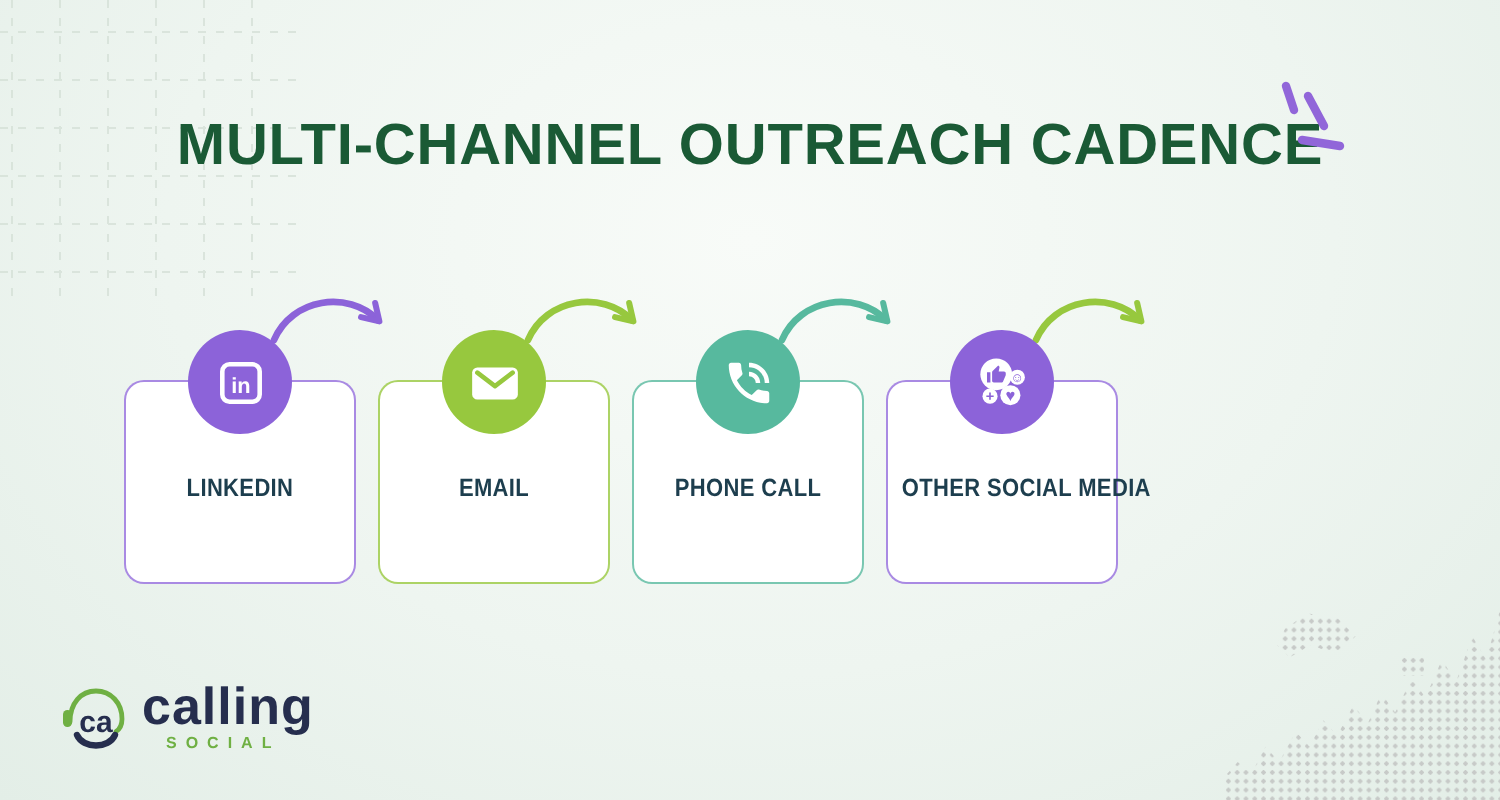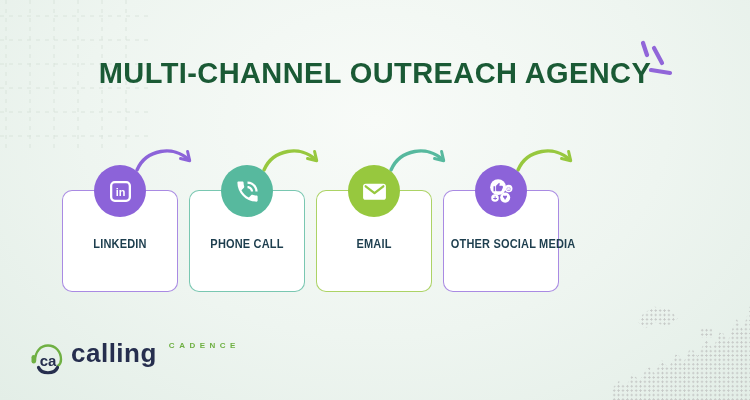--- a/index.html
+++ b/index.html
@@ -45,21 +45,21 @@
     position: absolute; top: 46px; left: 0; width: 100%;
     text-align: center; font-size: 12.5px; font-weight: bold;
     color: #1d3e4e; letter-spacing: .2px; white-space: nowrap;
     transform: scaleX(.88);
   }
 
   .arrows-layer { position: absolute; left: 0; top: 0; pointer-events: none; }
 
   
   .logo { position: absolute; left: 30px; bottom: 22px; display: flex; gap: 5px; }
-  .logo-texts { display: flex; flex-direction: row; }
+  .logo-texts { display: flex; flex-direction: column; }
   .logo-title { font-size: 26px; font-weight: bold; color: #262e4e; line-height: 1; letter-spacing: .5px; }
   .logo-subtitle { font-size: 8px; font-weight: bold; color: #6fb043; letter-spacing: 4.5px; margin-top: 1px; padding-left: 12px; }
 
   
   .dots { position: absolute; background-image: radial-gradient(#c7cac8 1px, transparent 1.15px); background-size: 4.4px 4.4px; }
   .dots-main {
     right: 0; bottom: 0; width: 138px; height: 95px;
     clip-path: polygon(0 100%, 0 88%, 5% 80%, 10% 86%, 15% 72%, 20% 80%, 26% 64%, 31% 72%, 36% 58%, 41% 66%, 47% 50%, 52% 60%, 57% 44%, 62% 54%, 68% 36%, 73% 46%, 79% 26%, 84% 38%, 90% 14%, 95% 26%, 100% 0%, 100% 100%);
   }
   .dots-blob {
@@ -83,21 +83,21 @@
         <line x1="126" y1="0" x2="126" y2="150"></line>
       <line x1="0" y1="16" x2="150" y2="16"></line>
         <line x1="0" y1="40" x2="150" y2="40"></line>
       <line x1="0" y1="64" x2="150" y2="64"></line>
         <line x1="0" y1="88" x2="150" y2="88"></line>
       <line x1="0" y1="112" x2="150" y2="112"></line>
         <line x1="0" y1="136" x2="150" y2="136"></line>
     </g>
   </svg>
 
-  <h1 class="title">MULTI-CHANNEL OUTREACH AGENCY</h1>
+  <h1 class="title">MULTI-CHANNEL OUTREACH CADENCE</h1>
 
   <svg class="sparkle" width="40" height="42" viewBox="0 0 40 42">
     <g stroke="#9166d9" stroke-width="4.2" stroke-linecap="round" fill="none">
       <path d="M7,7 L11,19"></path>
       <path d="M18,12 L26,27"></path>
       <path d="M15,34 L34,37"></path>
     </g>
   </svg>
 
   <svg class="arrows-layer" width="750" height="400" viewBox="0 0 750 400">
@@ -125,39 +125,39 @@
     <div class="card b-purple">
       <div class="bubble c-purple">
         <svg width="27" height="27" viewBox="0 0 26 26">
           <rect x="4" y="4" width="18" height="18" rx="3.5" fill="none" stroke="#ffffff" stroke-width="2.2"></rect>
           <text x="13" y="17.8" text-anchor="middle" fill="#ffffff" font-family="Liberation Sans, sans-serif" font-weight="bold" font-size="10.5">in</text>
         </svg>
       </div>
       <div class="card-label">LINKEDIN</div>
     </div>
 
+    <div class="card b-lime">
+      <div class="bubble c-lime">
+        <svg width="27" height="27" viewBox="0 0 26 26">
+          <rect x="2" y="5.5" width="22" height="15.5" rx="2.5" fill="#ffffff"></rect>
+          <path d="M4.5,8 L13,14.5 L21.5,8" fill="none" stroke="#97c83e" stroke-width="2.2" stroke-linecap="round" stroke-linejoin="round"></path>
+        </svg>
+      </div>
+      <div class="card-label">EMAIL</div>
+    </div>
+
     <div class="card b-teal">
       <div class="bubble c-teal">
         <svg width="27" height="27" viewBox="0 0 24 24">
           <path fill="#ffffff" d="M20,15.5c-1.25,0 -2.45,-0.2 -3.57,-0.57 -0.35,-0.11 -0.74,-0.03 -1.02,0.24l-2.2,2.2c-2.83,-1.44 -5.15,-3.75 -6.59,-6.59l2.2,-2.21c0.28,-0.26 0.36,-0.65 0.25,-1C8.7,6.45 8.5,5.25 8.5,4c0,-0.55 -0.45,-1 -1,-1H4c-0.55,0 -1,0.45 -1,1 0,9.39 7.61,17 17,17 0.55,0 1,-0.45 1,-1v-3.5c0,-0.55 -0.45,-1 -1,-1z"></path>
           <path fill="#ffffff" d="M19,12h2c0,-4.97 -4.03,-9 -9,-9v2c3.87,0 7,3.13 7,7z"></path>
           <path fill="#ffffff" d="M15,12h2c0,-2.76 -2.24,-5 -5,-5v2c1.66,0 3,1.34 3,3z"></path>
         </svg>
       </div>
       <div class="card-label">PHONE CALL</div>
-    </div>
-
-    <div class="card b-lime">
-      <div class="bubble c-lime">
-        <svg width="27" height="27" viewBox="0 0 26 26">
-          <rect x="2" y="5.5" width="22" height="15.5" rx="2.5" fill="#ffffff"></rect>
-          <path d="M4.5,8 L13,14.5 L21.5,8" fill="none" stroke="#97c83e" stroke-width="2.2" stroke-linecap="round" stroke-linejoin="round"></path>
-        </svg>
-      </div>
-      <div class="card-label">EMAIL</div>
     </div>
 
 
     <div class="card b-purple">
       <div class="bubble c-purple">
         <svg width="31" height="31" viewBox="0 0 32 32">
           <circle cx="12.5" cy="11.5" r="8.2" fill="#ffffff"></circle>
           <g transform="translate(7.3,6.5) scale(0.44)" fill="#8c63d9">
             <path d="M1,21h4V9H1V21z M23,10c0,-1.1 -0.9,-2 -2,-2h-6.31l0.95,-4.57 0.03,-0.32c0,-0.41 -0.17,-0.79 -0.44,-1.06L14.17,1 7.59,7.59C7.22,7.95 7,8.45 7,9v10c0,1.1 0.9,2 2,2h9c0.83,0 1.54,-0.5 1.84,-1.22l3.02,-7.05c0.09,-0.23 0.14,-0.47 0.14,-0.73V10z"></path>
           </g>
@@ -176,21 +176,21 @@
 
   <div class="logo">
     <svg width="36" height="38" viewBox="0 0 36 38">
       <path d="M5,21 C5,11.5 10.5,5.5 18,5.5 C25.5,5.5 31,11.5 31,19.5 C31,22.5 30,24.5 28,25.8" fill="none" stroke="#6fb043" stroke-width="2.4" stroke-linecap="round"></path>
       <rect x="1.5" y="15" width="4.5" height="8.5" rx="2.2" fill="#6fb043"></rect>
       <text x="18" y="26" text-anchor="middle" fill="#262e4e" font-family="Liberation Sans, sans-serif" font-weight="bold" font-size="15">ca</text>
       <path d="M8.5,27.5 C11.5,34.5 24.5,34.5 27.5,27.5" fill="none" stroke="#262e4e" stroke-width="3.2" stroke-linecap="round"></path>
     </svg>
     <div class="logo-texts">
       <div class="logo-title">calling</div>
-      <div class="logo-subtitle">CADENCE</div>
+      <div class="logo-subtitle">SOCIAL</div>
     </div>
   </div>
 
   <div class="dots dots-main"></div>
   <div class="dots dots-blob"></div>
   <div class="dots dots-tiny"></div>
 
 </div>
 
 </body></html>

